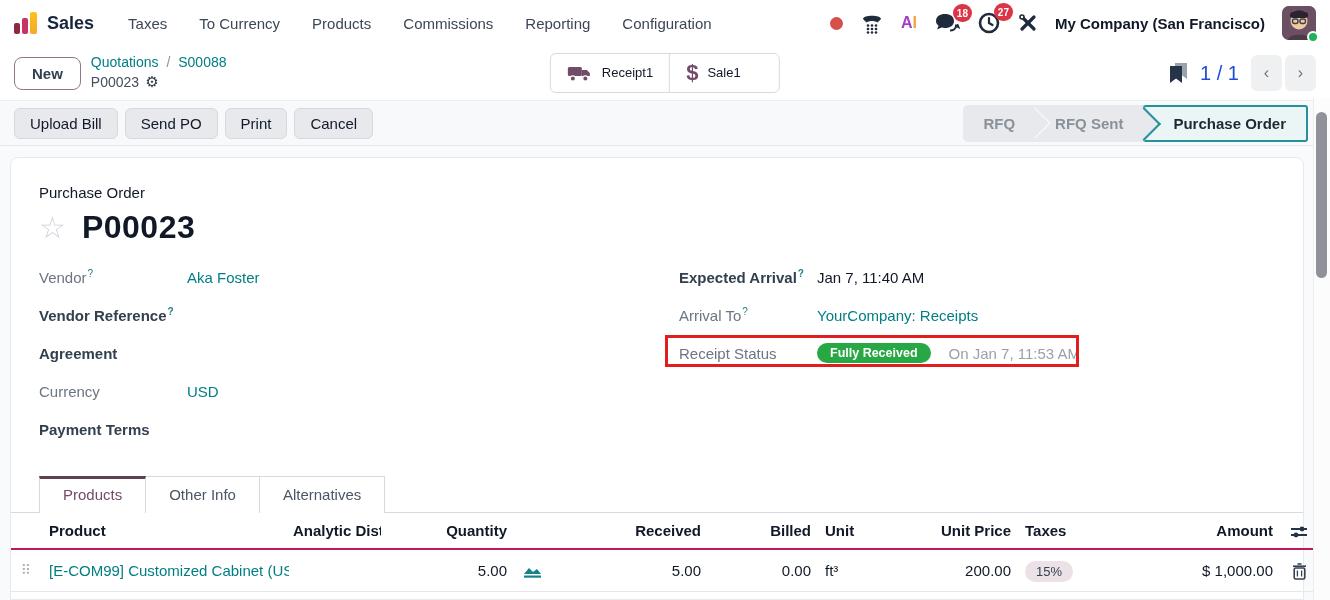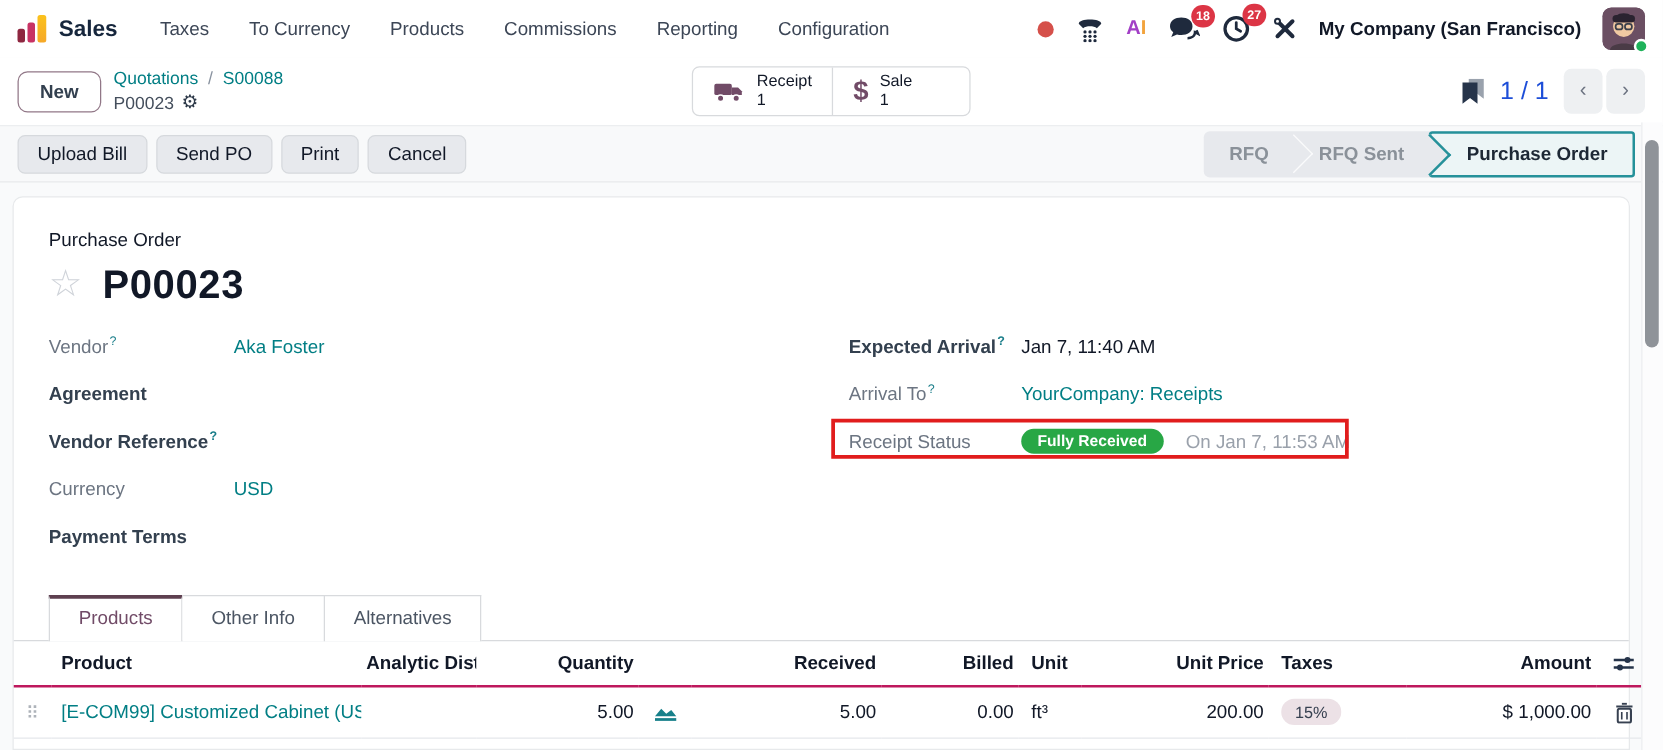--- a/index.html
+++ b/index.html
@@ -30,21 +30,21 @@
   .new-btn { padding:7px 17px; background:#fff; border:1px solid #917787; border-radius:8px; font-size:15px; font-weight:700; color:#33404f; cursor:pointer; }
   .crumbs { margin-left:10px; line-height:1.35; }
   .crumb-line1 { font-size:14px; }
   .crumb-link { color:#017e84; cursor:pointer; }
   .crumb-sep { color:#8a93a0; margin:0 4px; }
   .crumb-line2 { font-size:14px; color:#444e5c; display:flex; align-items:center; gap:6px; }
   .gear { font-size:15px; color:#2c3848; cursor:pointer; }
   .smart-group { position:absolute; left:50%; transform:translateX(-50%); top:7px; display:flex; border:1px solid #d8dadd; border-radius:6px; background:#fff; height:40px; }
   .smart-btn { display:flex; align-items:center; gap:9px; padding:0 16px; min-width:110px; cursor:pointer; }
   .smart-btn + .smart-btn { border-left:1px solid #d8dadd; }
-  .smart-txt { display:flex; flex-direction:column; line-height:1.15; font-size:13px; color:#111827; }
+  .smart-txt { display:flex; line-height:1.15; font-size:13px; color:#111827; }
   .dollar { font-size:22px; font-weight:700; color:#714b67; }
   .pager { margin-left:auto; display:flex; align-items:center; gap:12px; }
   .pager-count { font-size:20px; color:#1d4ed8; }
   .pager-btns { display:flex; gap:3px; }
   .pager-btn { width:31px; height:36px; background:#eef0f2; border:none; border-radius:6px; color:#6b7280; font-size:16px; cursor:pointer; display:flex; align-items:center; justify-content:center; }
 
   
   .band { height:46px; background:#f8f9fa; border-top:1px solid #eceef0; border-bottom:1px solid #e7e9eb; display:flex; align-items:center; padding:0 14px; }
   .act-btn { margin-right:7px; padding:6px 15px; background:#e7e9ed; border:1px solid #d6d9dd; border-radius:6px; font-size:15px; font-weight:500; color:#111827; cursor:pointer; white-space:nowrap; }
   .statusbar { margin-left:auto; display:flex; align-items:center; background:#e7e9ed; border-radius:5px; height:37px; margin-right:8px; }
@@ -242,25 +242,25 @@
       <span class="doc-number">P00023</span>
     </div>
 
     <div class="field-cols">
       <div class="fcol-left">
         <div class="frow">
           <span class="flabel muted"><span>Vendor</span><sup>?</sup></span>
           <span class="fval link">Aka Foster</span>
         </div>
         <div class="frow">
+          <span class="flabel"><span>Vendor Reference</span><sup>?</sup></span>
+          <span class="fval"></span>
+        </div>
+        <div class="frow">
           <span class="flabel"><span>Agreement</span></span>
-          <span class="fval"></span>
-        </div>
-        <div class="frow">
-          <span class="flabel"><span>Vendor Reference</span><sup>?</sup></span>
           <span class="fval"></span>
         </div>
         <div class="frow">
           <span class="flabel muted"><span>Currency</span></span>
           <span class="fval link">USD</span>
         </div>
         <div class="frow">
           <span class="flabel"><span>Payment Terms</span></span>
           <span class="fval"></span>
         </div>

